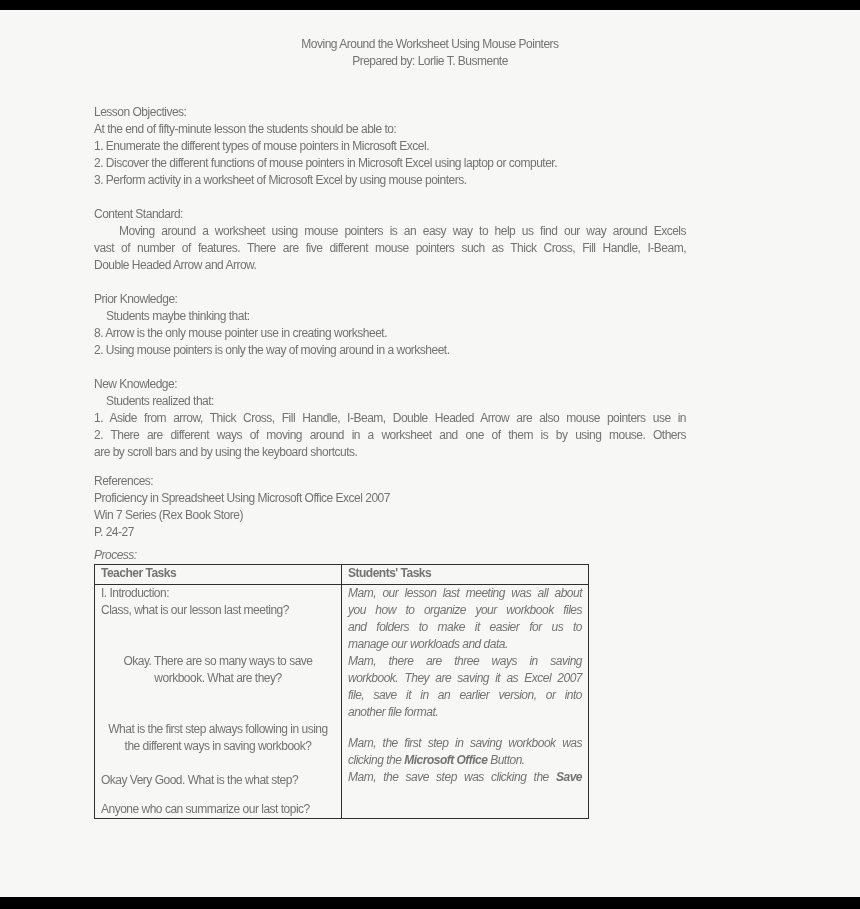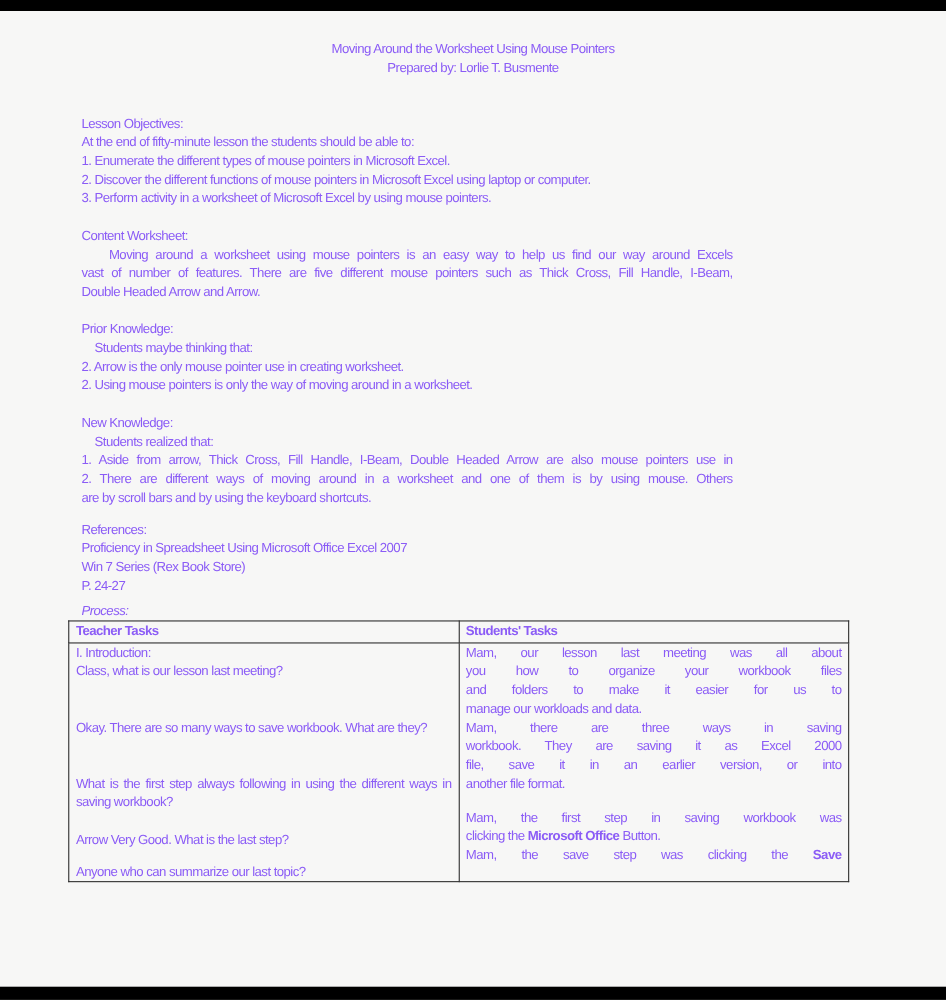--- a/index.html
+++ b/index.html
@@ -5,66 +5,66 @@
   html, body { margin: 0; padding: 0; background: #f7f7f6; }
   .canvas {
     position: relative;
     width: 860px; height: 909px;
     background: #f7f7f6;
     overflow: hidden;
     font-family: "Liberation Sans", "DejaVu Sans", sans-serif;
     font-size: 12px;
     letter-spacing: -0.5px;
     line-height: 17px;
-    color: #8b5cf6;
+    color: #737373;
   }
   .bar { position: absolute; left: 0; width: 860px; background: #000; }
   .bar.top { top: 0; height: 10px; }
   .bar.bottom { bottom: 0; height: 12px; }
 
   .titleblock { padding-top: 36px; text-align: center; }
   .line { min-height: 17px; }
   .jl { text-align: justify; text-align-last: justify; }
   .flowjust { text-align: justify; margin: 0; }
   .indent1 { text-indent: 25px; }
   .indent2 { padding-left: 12px; }
 
-  .bodycol { margin-left: 74px; width: 592px; }
+  .bodycol { margin-left: 94px; width: 592px; }
   .sec-lo  { margin-top: 34px; }
   .sec-cs  { margin-top: 17px; }
   .sec-pk  { margin-top: 17px; }
   .sec-nk  { margin-top: 17px; }
   .sec-ref { margin-top: 12px; }
   .sec-mat { margin-top: 14px; }
   .sec-proc{ margin-top: 6px; font-style: italic; }
 
   table.process {
     border-collapse: collapse;
     table-layout: fixed;
-    margin-left: 62px;
-    width: 710px;
+    margin-left: 94px;
+    width: 495px;
     background: transparent;
   }
   table.process th, table.process td {
     border: 1px solid #2f2f2f;
     vertical-align: top;
     padding: 0 6px;
   }
   table.process th {
     height: 19px;
     text-align: left;
     font-weight: bold;
     letter-spacing: -0.5px;
   }
   td.tcell { width: 340px; }
-  td.scell { width: 276px; }
+  td.scell { width: 276px; font-style: italic; }
   td.tcell { padding-top: 2px; padding-bottom: 4px; }
   td.scell { padding-top: 16px; padding-bottom: 2px; }
   .gap1 { margin-top: 17px; }
-  .gap2 { margin-top: 34px; }
+  .gap2 { margin-top: 34px; text-align: center; }
   .gap2s { margin-top: 12px; }
   .gap1s { margin-top: 14px; }
   .b { font-weight: bold; }
 </style>
 </head>
 <body>
 
 <div class="canvas">
   <div class="bar top"></div>
 
@@ -77,30 +77,30 @@
 
     <div class="sec-lo">
       <div class="line">Lesson Objectives:</div>
       <div class="line">At the end of fifty-minute lesson the students should be able to:</div>
       <div class="line">1. Enumerate the different types of mouse pointers in Microsoft Excel.</div>
       <div class="line">2. Discover the different functions of mouse pointers in Microsoft Excel using laptop or computer.</div>
       <div class="line">3. Perform activity in a worksheet of Microsoft Excel by using mouse pointers.</div>
     </div>
 
     <div class="sec-cs">
-      <div class="line">Content Worksheet:</div>
+      <div class="line">Content Standard:</div>
       <div class="line jl indent1">Moving around a worksheet using mouse pointers is an easy way to help us find our way around Excels</div>
       <div class="line jl">vast of number of features. There are five different mouse pointers such as Thick Cross, Fill Handle, I-Beam,</div>
       <div class="line">Double Headed Arrow and Arrow.</div>
     </div>
 
     <div class="sec-pk">
       <div class="line">Prior Knowledge:</div>
       <div class="line indent2">Students maybe thinking that:</div>
-      <div class="line">2. Arrow is the only mouse pointer use in creating worksheet.</div>
+      <div class="line">8. Arrow is the only mouse pointer use in creating worksheet.</div>
       <div class="line">2. Using mouse pointers is only the way of moving around in a worksheet.</div>
     </div>
 
     <div class="sec-nk">
       <div class="line">New Knowledge:</div>
       <div class="line indent2">Students realized that:</div>
       <div class="line jl">1. Aside from arrow, Thick Cross, Fill Handle, I-Beam, Double Headed Arrow are also mouse pointers use in</div>
       <div class="line jl">2. There are different ways of moving around in a worksheet and one of them is by using mouse. Others</div>
       <div class="line">are by scroll bars and by using the keyboard shortcuts.</div>
     </div>
@@ -125,30 +125,30 @@
         <th class="scell">Students' Tasks</th>
       </tr>
     </thead>
     <tbody>
       <tr>
         <td class="tcell">
           <div class="line">I. Introduction:</div>
           <div class="line">Class, what is our lesson last meeting?</div>
           <div class="line gap2">Okay. There are so many ways to save workbook. What are they?</div>
           <p class="flowjust gap2">What is the first step always following in using the different ways in saving workbook?</p>
-          <div class="line gap1">Arrow Very Good. What is the last step?</div>
+          <div class="line gap1">Okay Very Good. What is the what step?</div>
           <div class="line gap2s">Anyone who can summarize our last topic?</div>
         </td>
         <td class="scell">
           <div class="line jl">Mam, our lesson last meeting was all about</div>
           <div class="line jl">you how to organize your workbook files</div>
           <div class="line jl">and folders to make it easier for us to</div>
           <div class="line">manage our workloads and data.</div>
           <div class="line jl">Mam, there are three ways in saving</div>
-          <div class="line jl">workbook. They are saving it as Excel 2000</div>
+          <div class="line jl">workbook. They are saving it as Excel 2007</div>
           <div class="line jl">file, save it in an earlier version, or into</div>
           <div class="line">another file format.</div>
           <div class="line jl gap1s">Mam, the first step in saving workbook was</div>
           <div class="line"><span>clicking the </span><span class="b">Microsoft Office</span><span> Button.</span></div>
           <div class="line jl"><span>Mam, the save step was clicking the </span><span class="b">Save</span></div>
         </td>
       </tr>
     </tbody>
   </table>
 

